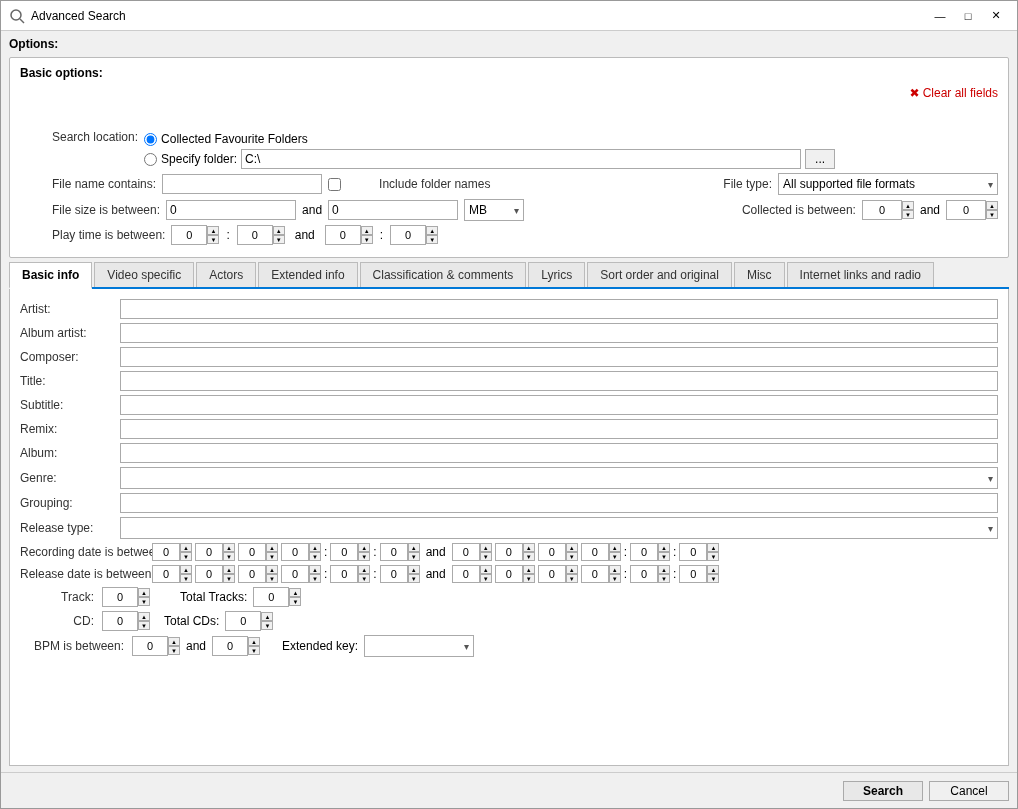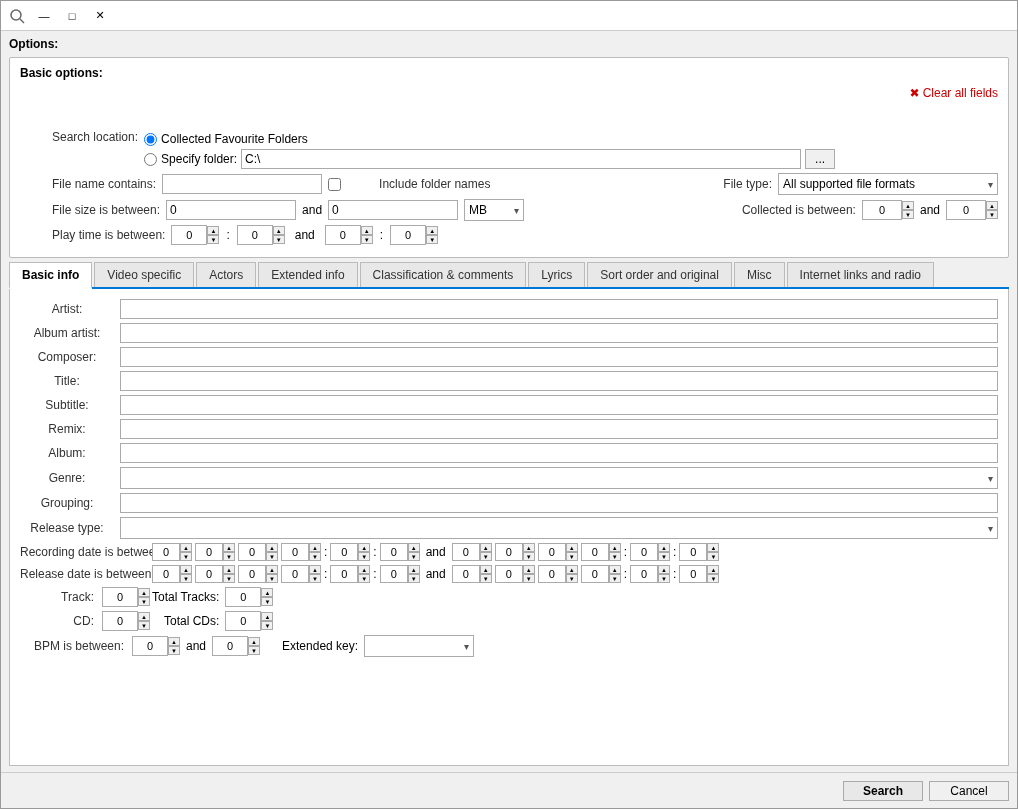--- a/index.html
+++ b/index.html
@@ -28,21 +28,21 @@
     .select-wide { width: 220px; justify-content: space-between; }
     .clearall-btn { background: none; border: none; cursor: pointer; color: #c00; display: flex; align-items: center; gap: 3px; font-size: 12px; }
     .header-row { display: flex; align-items: center; justify-content: flex-end; margin-bottom: 4px; }
     
     .tabs { display: flex; border-bottom: 2px solid #0078d7; }
     .tab { padding: 5px 12px; border: 1px solid #bbb; border-bottom: none; background: #e8e8e8; cursor: pointer; white-space: nowrap; margin-right: 2px; color: #333; }
     .tab.active { background: #fff; border-bottom: 2px solid #fff; margin-bottom: -2px; font-weight: bold; color: #000; }
     .tab-content { flex: 1; border: 1px solid #bbb; border-top: none; background: #fff; padding: 10px; overflow-y: auto; }
     
     .field-row { display: flex; align-items: center; margin-bottom: 4px; }
-    .field-label { width: 100px; text-align: center; padding-right: 6px; color: #333; white-space: nowrap; }
+    .field-label { width: 100px; text-align: left; padding-right: 6px; color: #333; white-space: nowrap; }
     .field-input { flex: 1; height: 20px; border: 1px solid #aaa; padding: 1px 3px; }
     .field-select-wrap { flex: 1; border: 1px solid #aaa; height: 22px; display: flex; align-items: center; justify-content: space-between; padding: 0 4px; background: #fff; }
     .chevron { font-size: 10px; color: #555; }
     
     .date-row { display: flex; align-items: center; gap: 2px; margin-bottom: 4px; }
     .date-label { width: 130px; text-align: right; padding-right: 6px; color: #333; white-space: nowrap; }
     .sp { display: flex; align-items: center; }
     .sp input { width: 32px; height: 18px; border: 1px solid #aaa; text-align: center; font-size: 11px; }
     .sp-btns { display: flex; flex-direction: column; }
     .sp-btn { width: 12px; height: 9px; border: 1px solid #aaa; background: #f0f0f0; cursor: pointer; font-size: 6px; display: flex; align-items: center; justify-content: center; }
@@ -59,20 +59,21 @@
 </head>
 <body>
 
 <div class="window">
 
   <div class="titlebar">
     <svg class="titlebar-icon" viewBox="0 0 16 16">
       <circle cx="7" cy="7" r="5" fill="none" stroke="#666" stroke-width="1.5"></circle>
       <line x1="11" y1="11" x2="15" y2="15" stroke="#666" stroke-width="1.5"></line>
     </svg>
+    <span class="titlebar-title">Advanced Search</span>
     <div class="titlebar-controls">
       <button class="titlebar-btn">—</button>
       <button class="titlebar-btn">□</button>
       <button class="titlebar-btn close">✕</button>
     </div>
   </div>
 
   <div class="content">
     <div class="options-label">Options:</div>
 
@@ -439,21 +440,21 @@
 
         <div class="date-row">
           <label class="date-label" style="width:80px;">Track:</label>
           <div class="sp">
               <input type="text" value="0" style="width: 36px; height: 20px; border: 1px solid rgb(170, 170, 170); text-align: center;">
               <div class="sp-btns">
                 <button class="sp-btn">▲</button>
                 <button class="sp-btn">▼</button>
               </div>
             </div>
-          <label style="margin-left:0;">Total Tracks:</label>
+          <label style="margin-left:28px;">Total Tracks:</label>
           <div class="sp" style="margin-left:4px;">
               <input type="text" value="0" style="width: 36px; height: 20px; border: 1px solid rgb(170, 170, 170); text-align: center;">
               <div class="sp-btns">
                 <button class="sp-btn">▲</button>
                 <button class="sp-btn">▼</button>
               </div>
             </div>
         </div>
 
         <div class="date-row">

